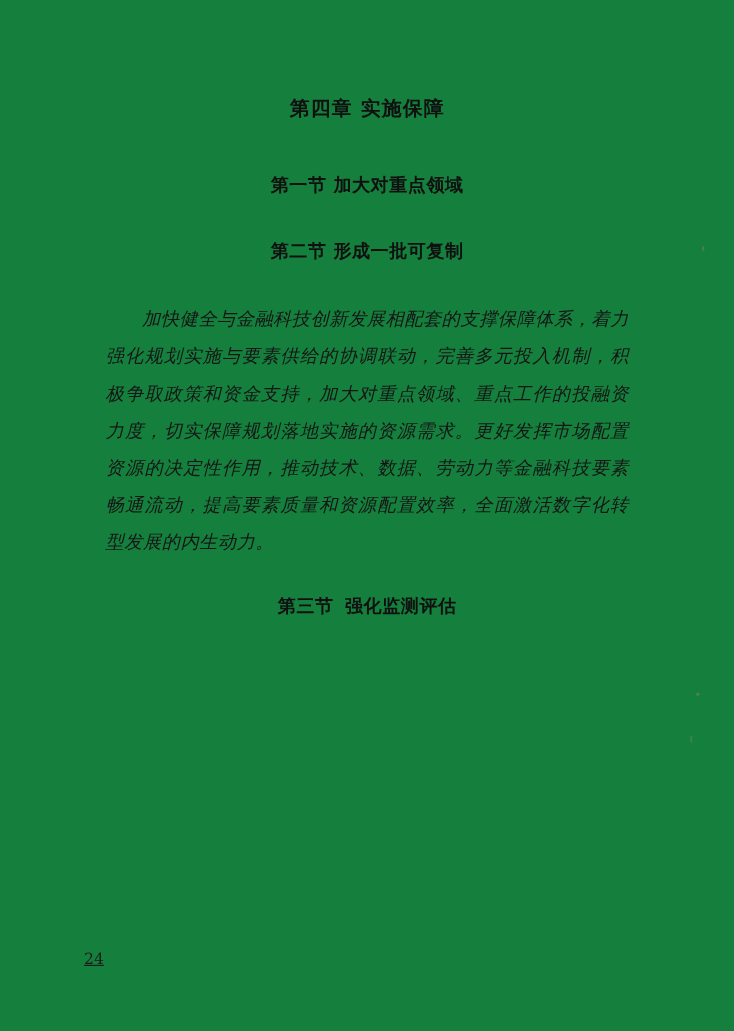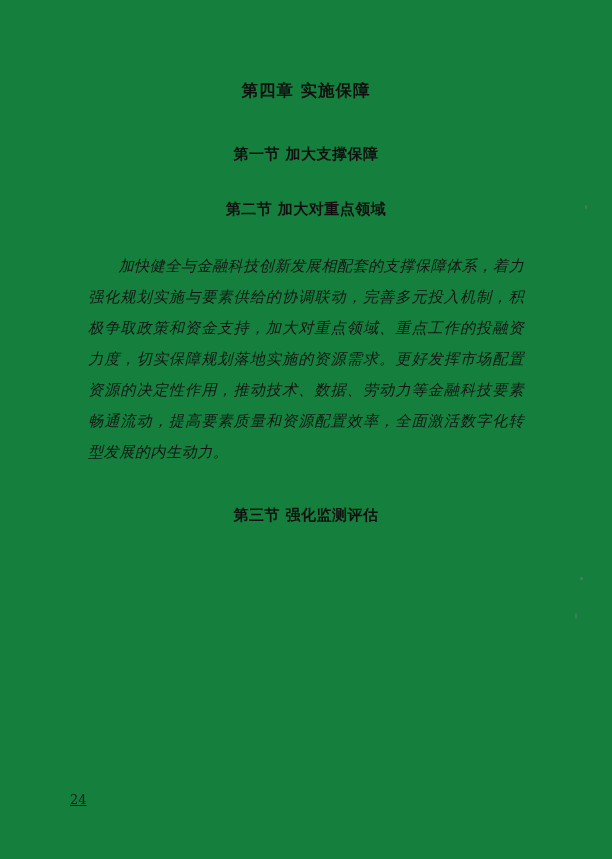--- a/index.html
+++ b/index.html
@@ -37,21 +37,21 @@
   }
   .section-title {
     text-align: center;
     font-size: 15px;
     font-weight: bold;
     letter-spacing: 0.5px;
     color: #101010;
   }
   .s1 { margin-top: 43px; }
   .s2 { margin-top: 36px; }
-  .s3 { margin-top: 38px; }
+  .s3 { margin-top: 28px; font-family: Liberation Mono, monospace; }
   .para {
     font-size: 15.2px;
     line-height: 31px;
     text-align: justify;
     text-justify: inter-ideograph;
     text-indent: 2em;
     color: #151515;
     letter-spacing: 0.4px;
     margin: 0;
   }
@@ -77,24 +77,24 @@
   .speck-c { left: 575px; top: 613px; width: 2px; height: 6px; opacity: 0.35; border-radius: 1px; }
 </style>
 </head>
 <body>
 
 <div class="page">
   <div class="content">
 
     <div class="chapter-title">第四章  实施保障</div>
 
-    <div class="section-title s1">第一节    加大支撑保障</div>
+    <div class="section-title s1">第一节    加大对重点领域</div>
 
 
-    <div class="section-title s2">第二节    加大对重点领域</div>
+    <div class="section-title s2">第二节    形成一批可复制</div>
 
     <p class="para p2">加快健全与金融科技创新发展相配套的支撑保障体系，着力强化规划实施与要素供给的协调联动，完善多元投入机制，积极争取政策和资金支持，加大对重点领域、重点工作的投融资力度，切实保障规划落地实施的资源需求。更好发挥市场配置资源的决定性作用，推动技术、数据、劳动力等金融科技要素畅通流动，提高要素质量和资源配置效率，全面激活数字化转型发展的内生动力。</p>
 
     <div class="section-title s3">第三节    强化监测评估</div>
 
   </div>
 
   <div class="page-number">24</div>
 
   <div class="speck speck-a"></div>

